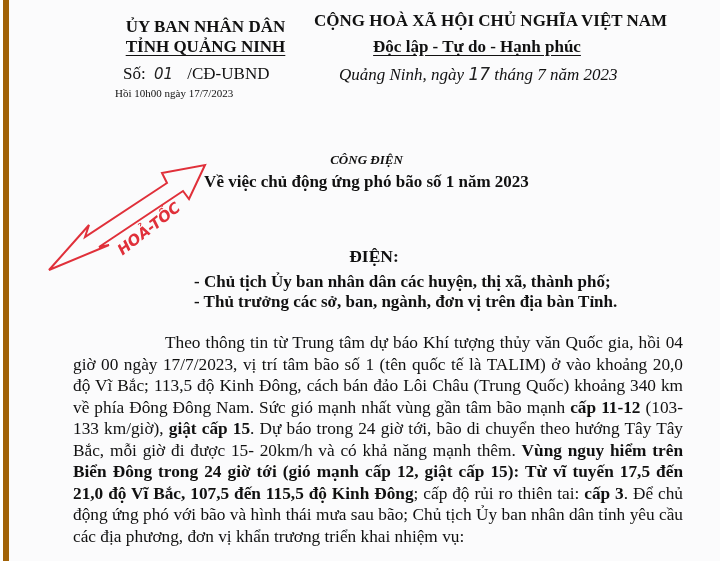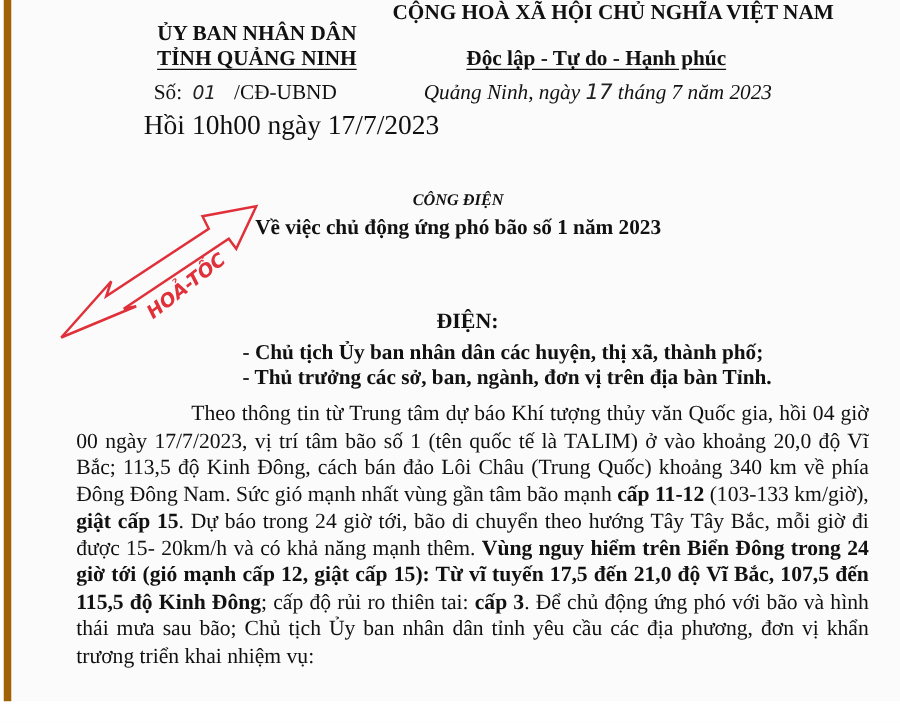--- a/index.html
+++ b/index.html
@@ -8,41 +8,41 @@
   .page { position:absolute; left:3px; top:0; width:717px; height:561px; background:#fbfbfc;
           border-left:6px solid #a16207; }
   .abs { position:absolute; white-space:nowrap; }
   .b { font-weight:bold; }
   .i { font-style:italic; }
   .c { text-align:center; }
   .hdr { font-size:17px; font-weight:bold; line-height:20px; }
   .ul { text-decoration:underline; text-underline-offset:3px; }
   .hand { font-family:"DejaVu Sans",sans-serif; font-style:italic; font-size:15px; color:#222; }
   .body { position:absolute; left:52px; width:634px; font-size:17.3px; line-height:21.5px; text-align:justify; }
-  .body p { margin:0; }
+  .body p { margin:12px; }
   .indent { text-indent:92px; }
   .stamp { position:absolute; left:38px; top:163px; width:170px; height:110px; }
 </style>
 </head>
 <body>
 
 <div class="page">
 
   <div class="abs hdr c" style="left:104px; top:17px; width:185px;">ỦY BAN NHÂN DÂN</div>
   <div class="abs hdr c" style="left:104px; top:37px; width:185px;">
     <span class="ul">TỈNH QUẢNG NINH</span>
   </div>
   <div class="abs" style="left:114px; top:64px; font-size:17px;">
     <span>Số:</span>
     <span class="hand" style="margin:0 10px 0 4px;">01</span>
     <span>/CĐ-UBND</span>
   </div>
-  <div class="abs" style="left:106px; top:87px; font-size:22px;">Hồi 10h00 ngày 17/7/2023</div>
+  <div class="abs" style="left:106px; top:87px; font-size:11px;">Hồi 10h00 ngày 17/7/2023</div>
 
-  <div class="abs hdr" style="left:305px; top:0;">CỘNG HOÀ XÃ HỘI CHỦ NGHĨA VIỆT NAM</div>
+  <div class="abs hdr" style="left:305px; top:11px;">CỘNG HOÀ XÃ HỘI CHỦ NGHĨA VIỆT NAM</div>
   <div class="abs hdr c" style="left:358px; top:37px; width:220px;">
     <span class="ul">Độc lập - Tự do - Hạnh phúc</span>
   </div>
   <div class="abs i" style="left:330px; top:64px; font-size:17px;">
     <span>Quảng Ninh, ngày</span>
     <span class="hand" style="font-size:17px;">17</span>
     <span>tháng 7 năm 2023</span>
   </div>
 
   <div class="stamp">

